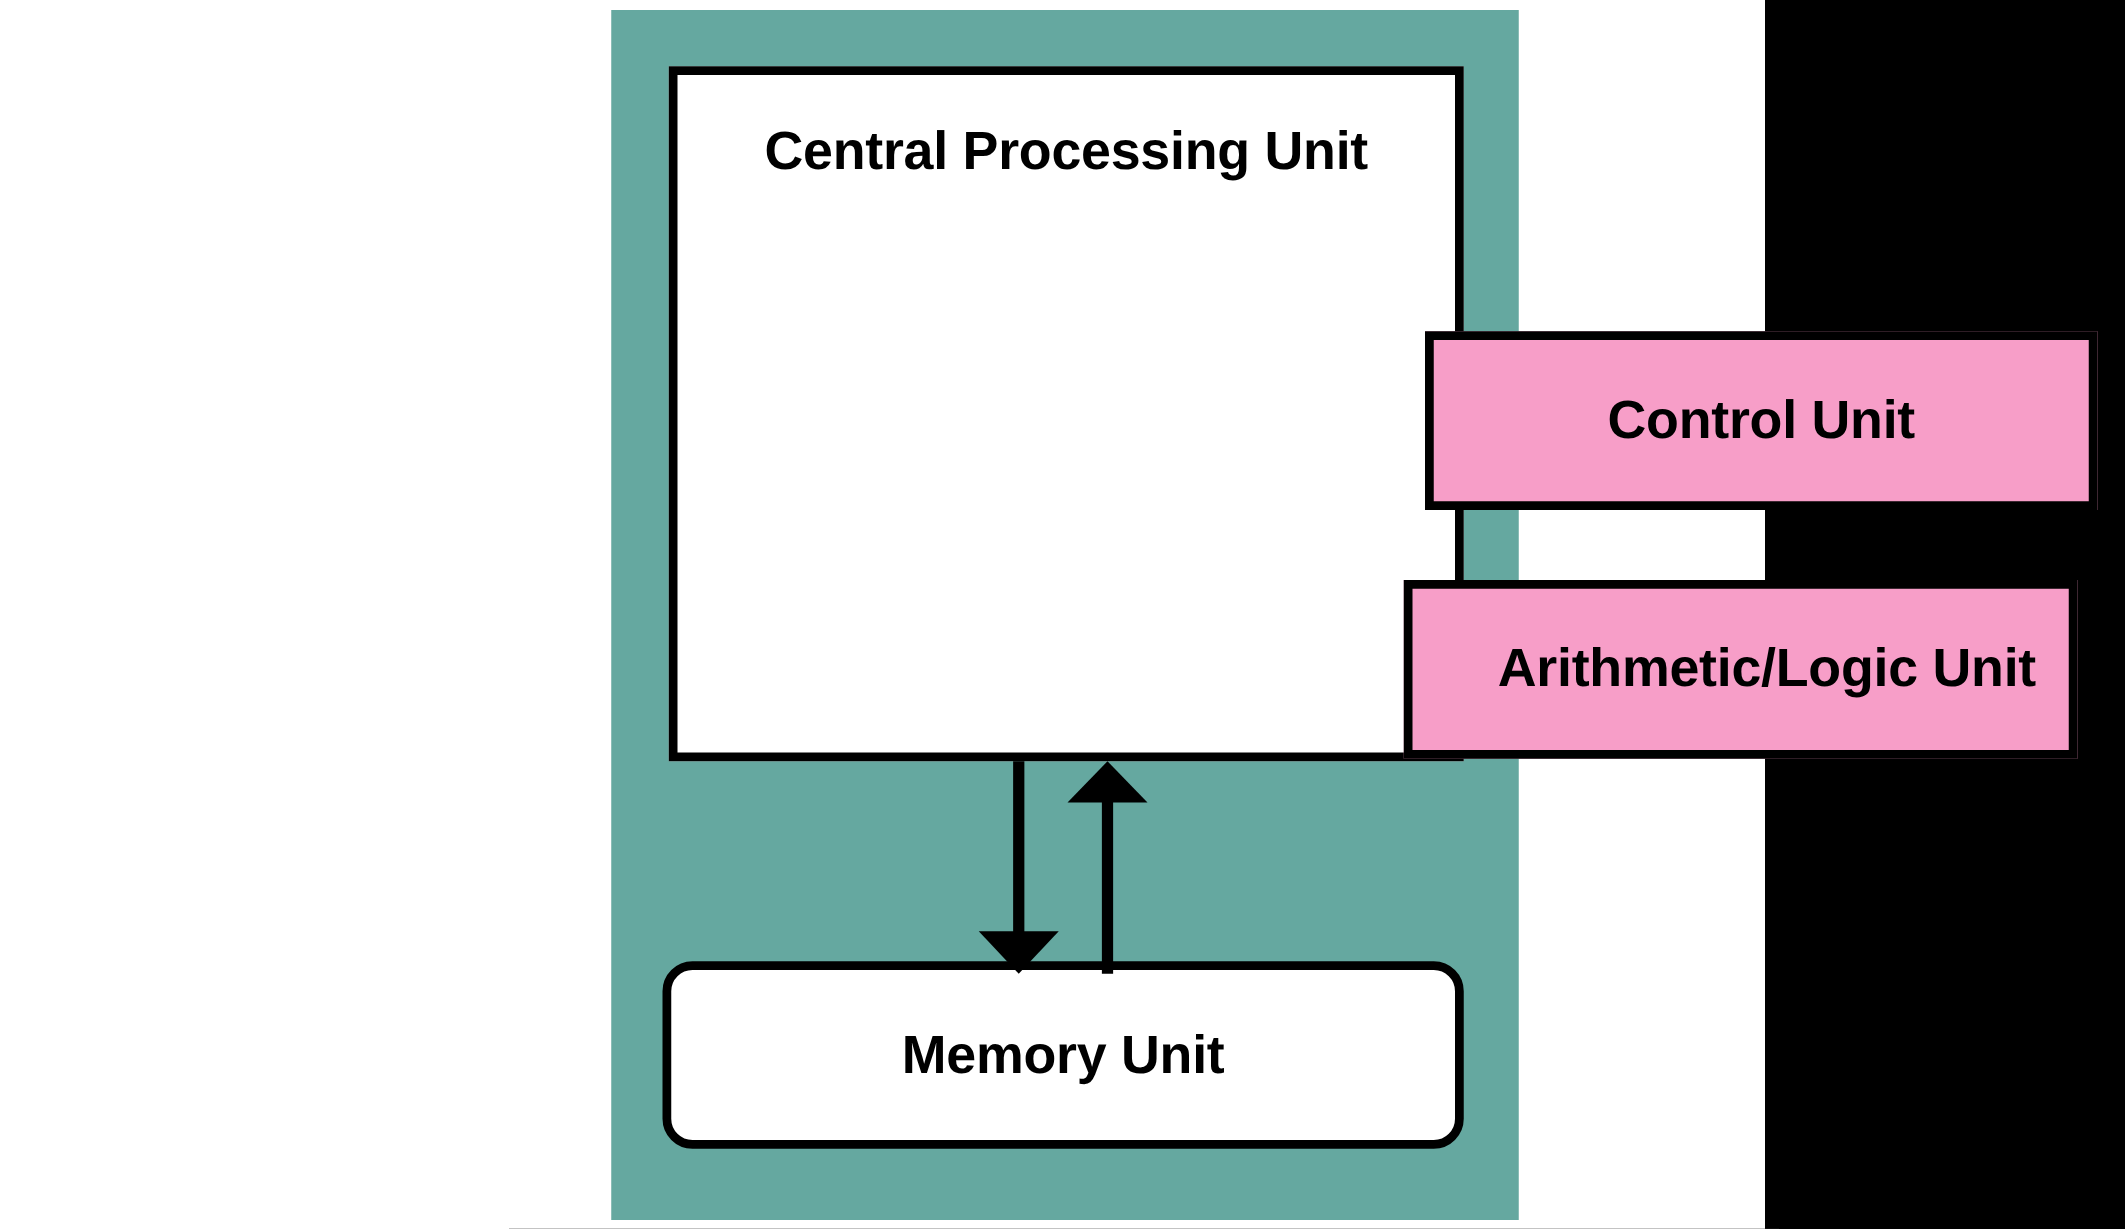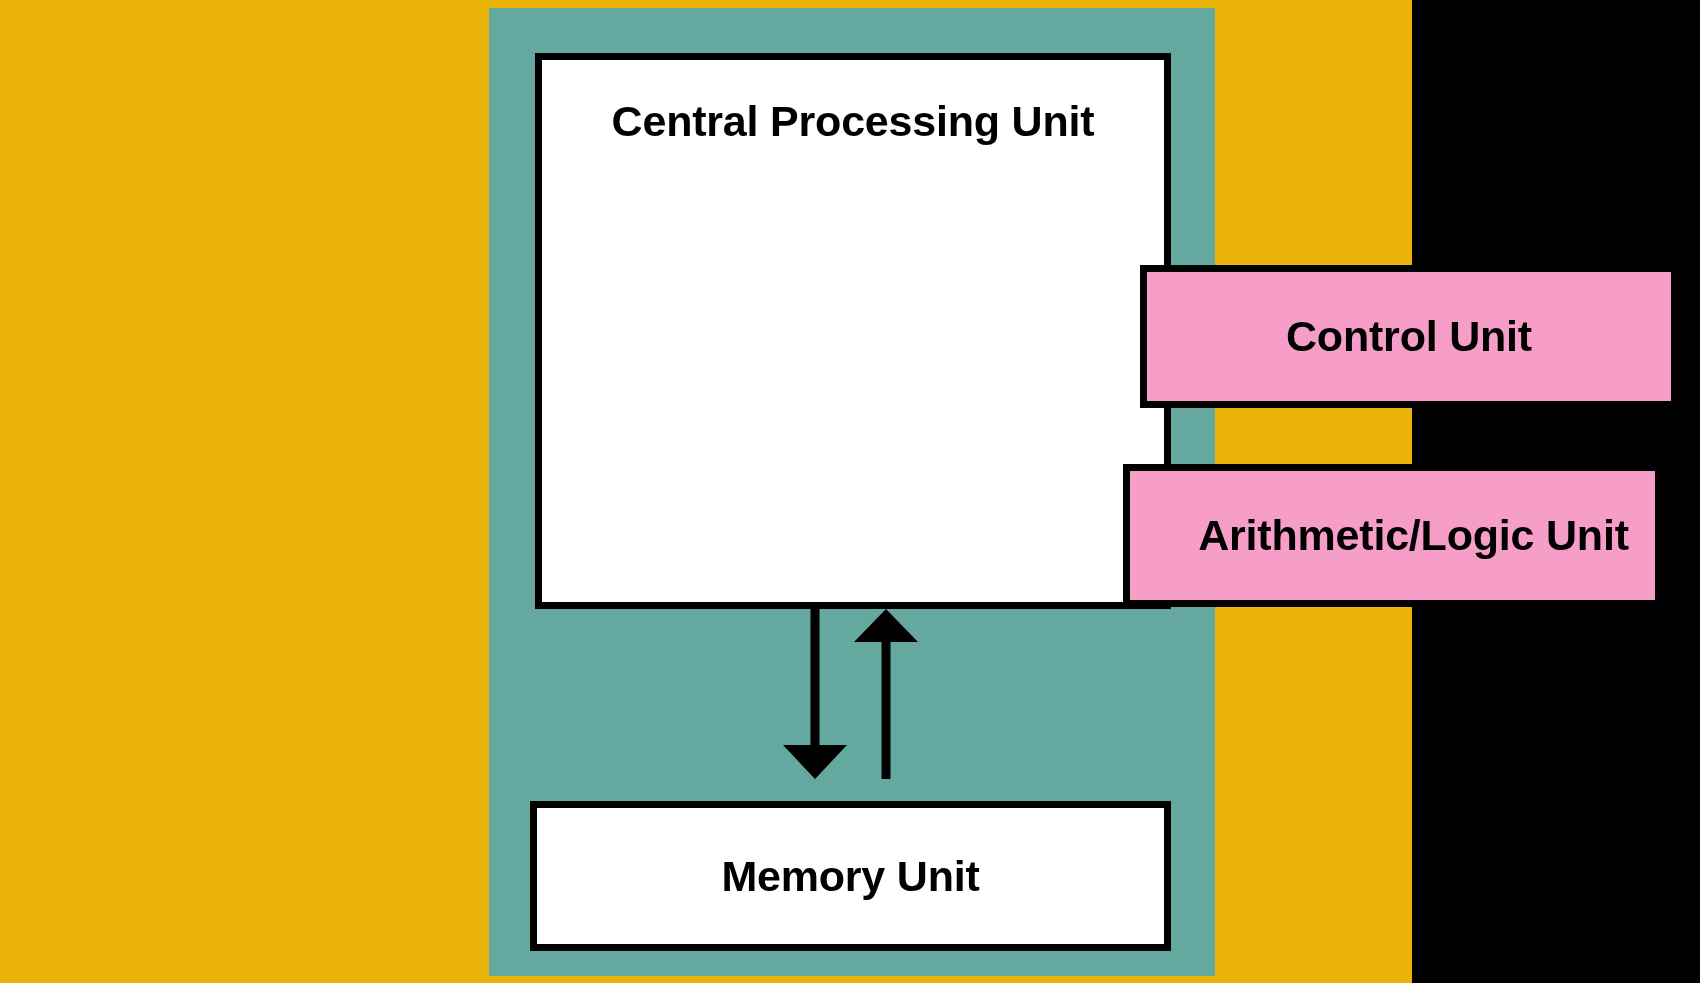--- a/index.html
+++ b/index.html
@@ -12,21 +12,21 @@
     width: 1700px;
     height: 983px;
     overflow: hidden;
     font-family: "Liberation Sans", sans-serif;
   }
 
   #canvas {
     position: relative;
     width: 1412px;
     height: 983px;
-    background: #eab308;
+    background: #ffffff;
   }
 
   
   #system-frame {
     position: absolute;
     left: 489px;
     top: 8px;
     width: 726px;
     height: 968px;
     background: #65a8a0;
@@ -76,24 +76,25 @@
     left: 581px;
     top: 404px;
     width: 539px;
     height: 143px;
     background: #f79ec8;
     padding-left: 42px;
   }
 
   #memory-unit-box {
     left: 530px;
-    top: 801px;
+    top: 769px;
     width: 641px;
     height: 150px;
     background: #ffffff;
+    border-radius: 24px;
   }
 
   .box-label {
     font-size: 43px;
     font-weight: bold;
     color: #000000;
     line-height: 1;
     letter-spacing: -0.2px;
     white-space: nowrap;
   }

